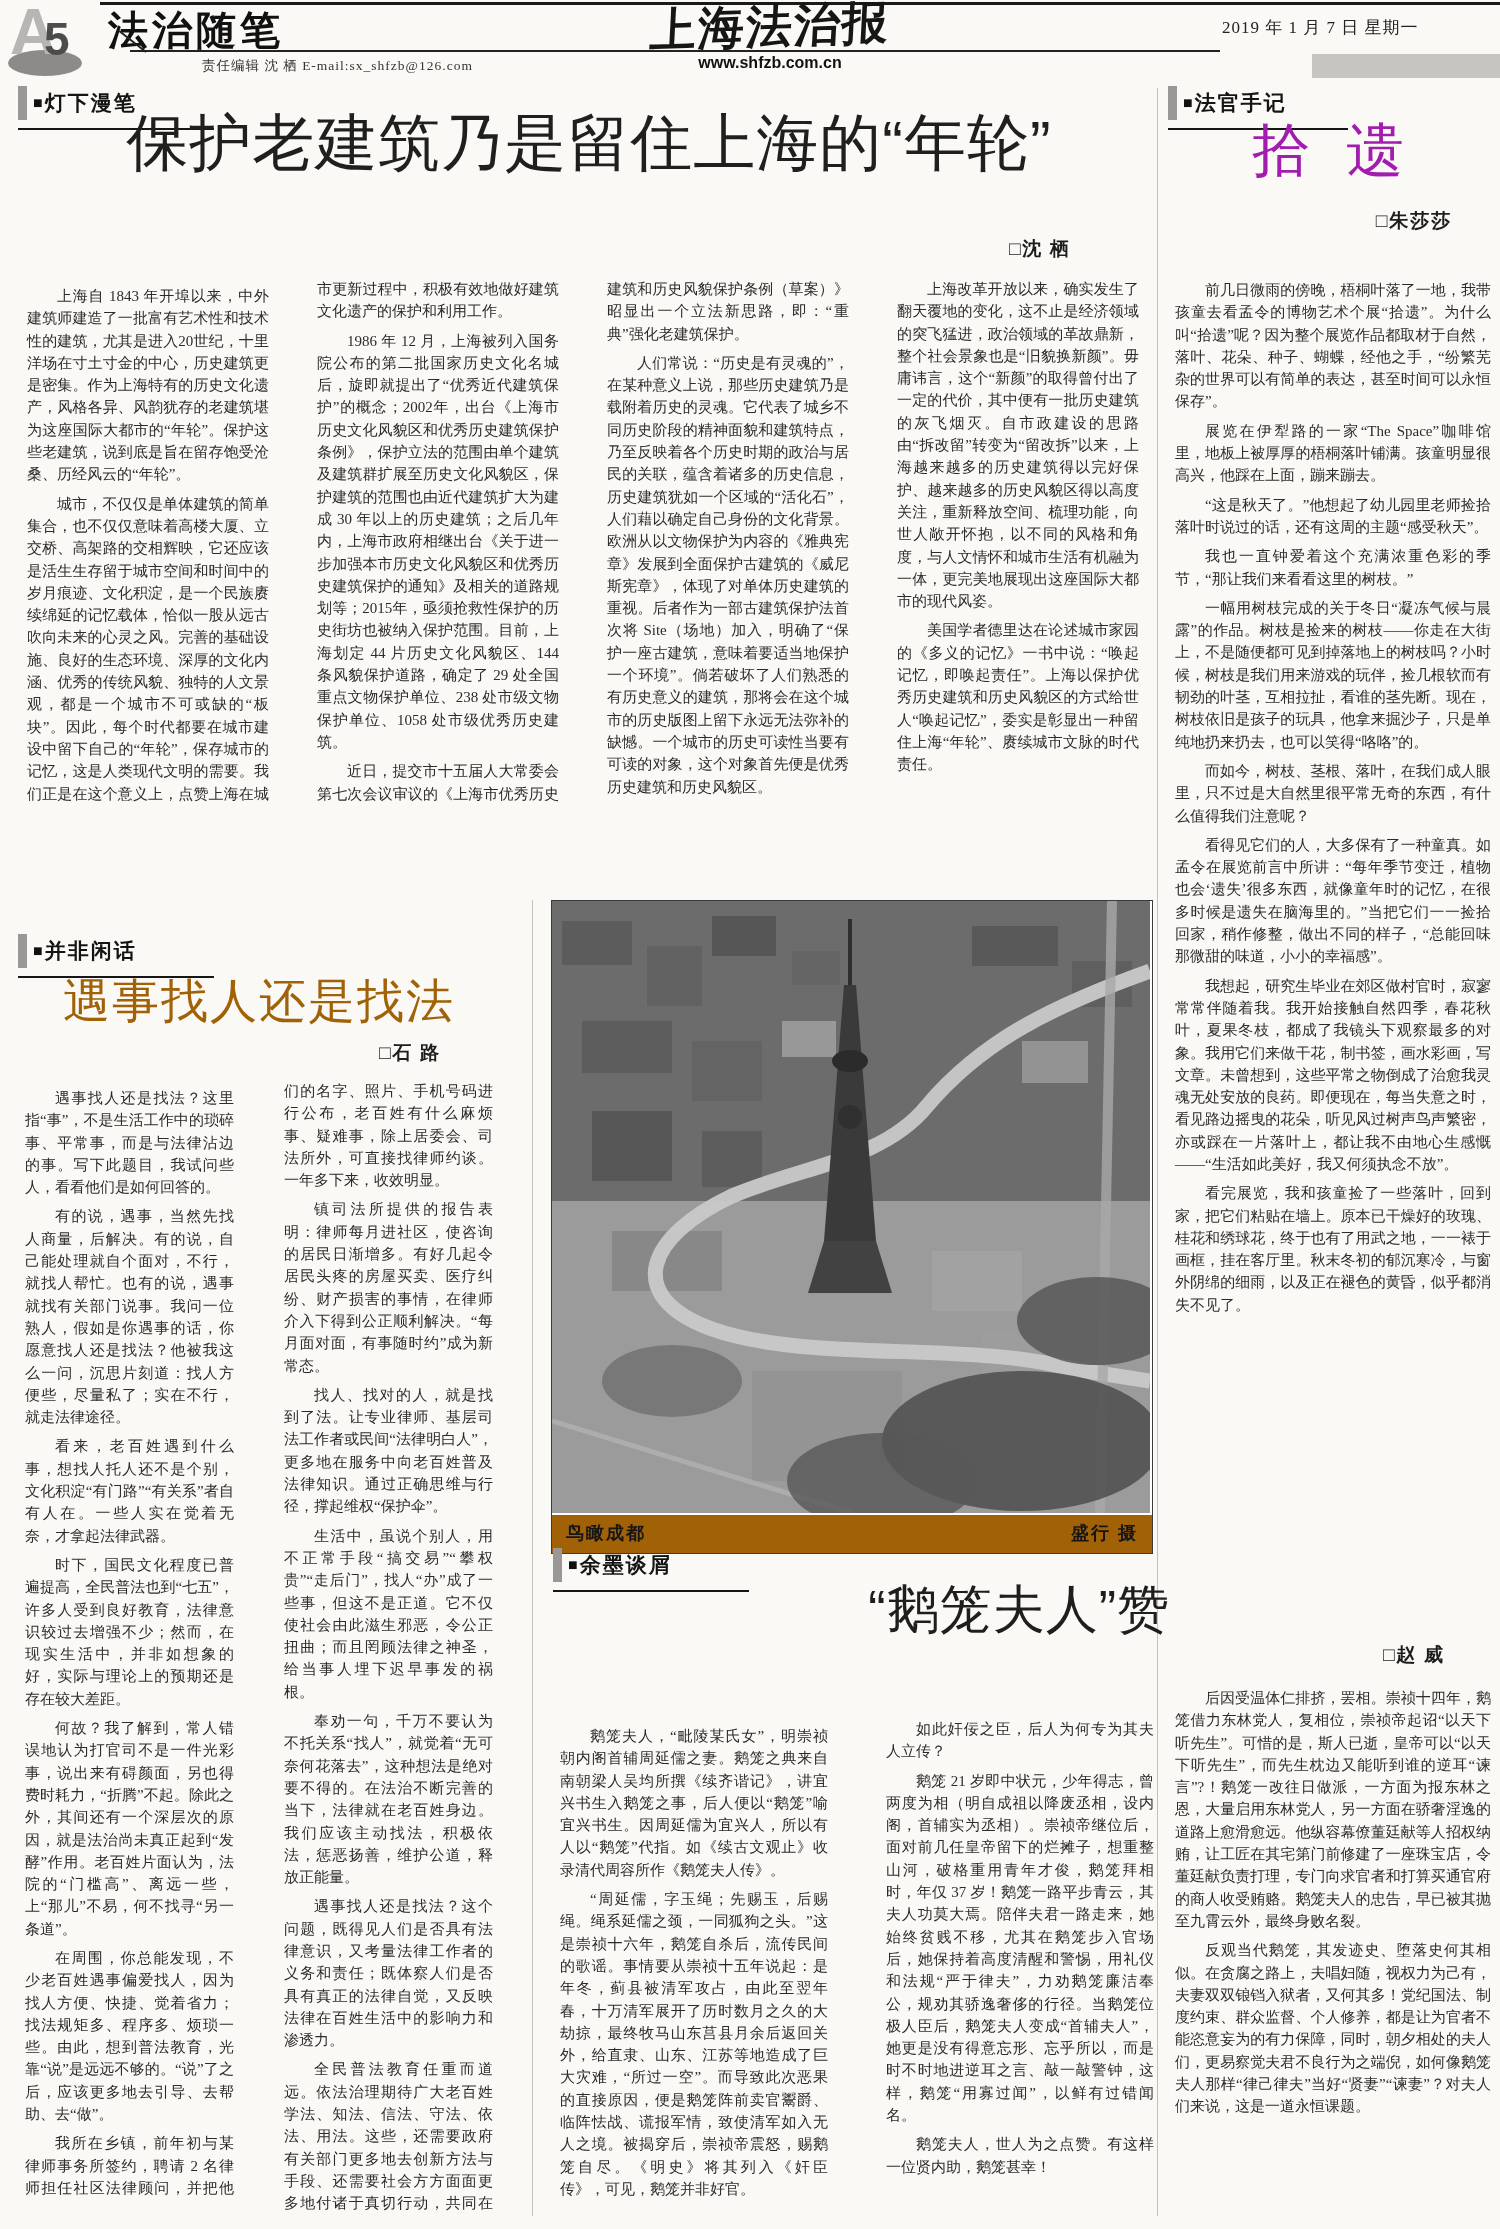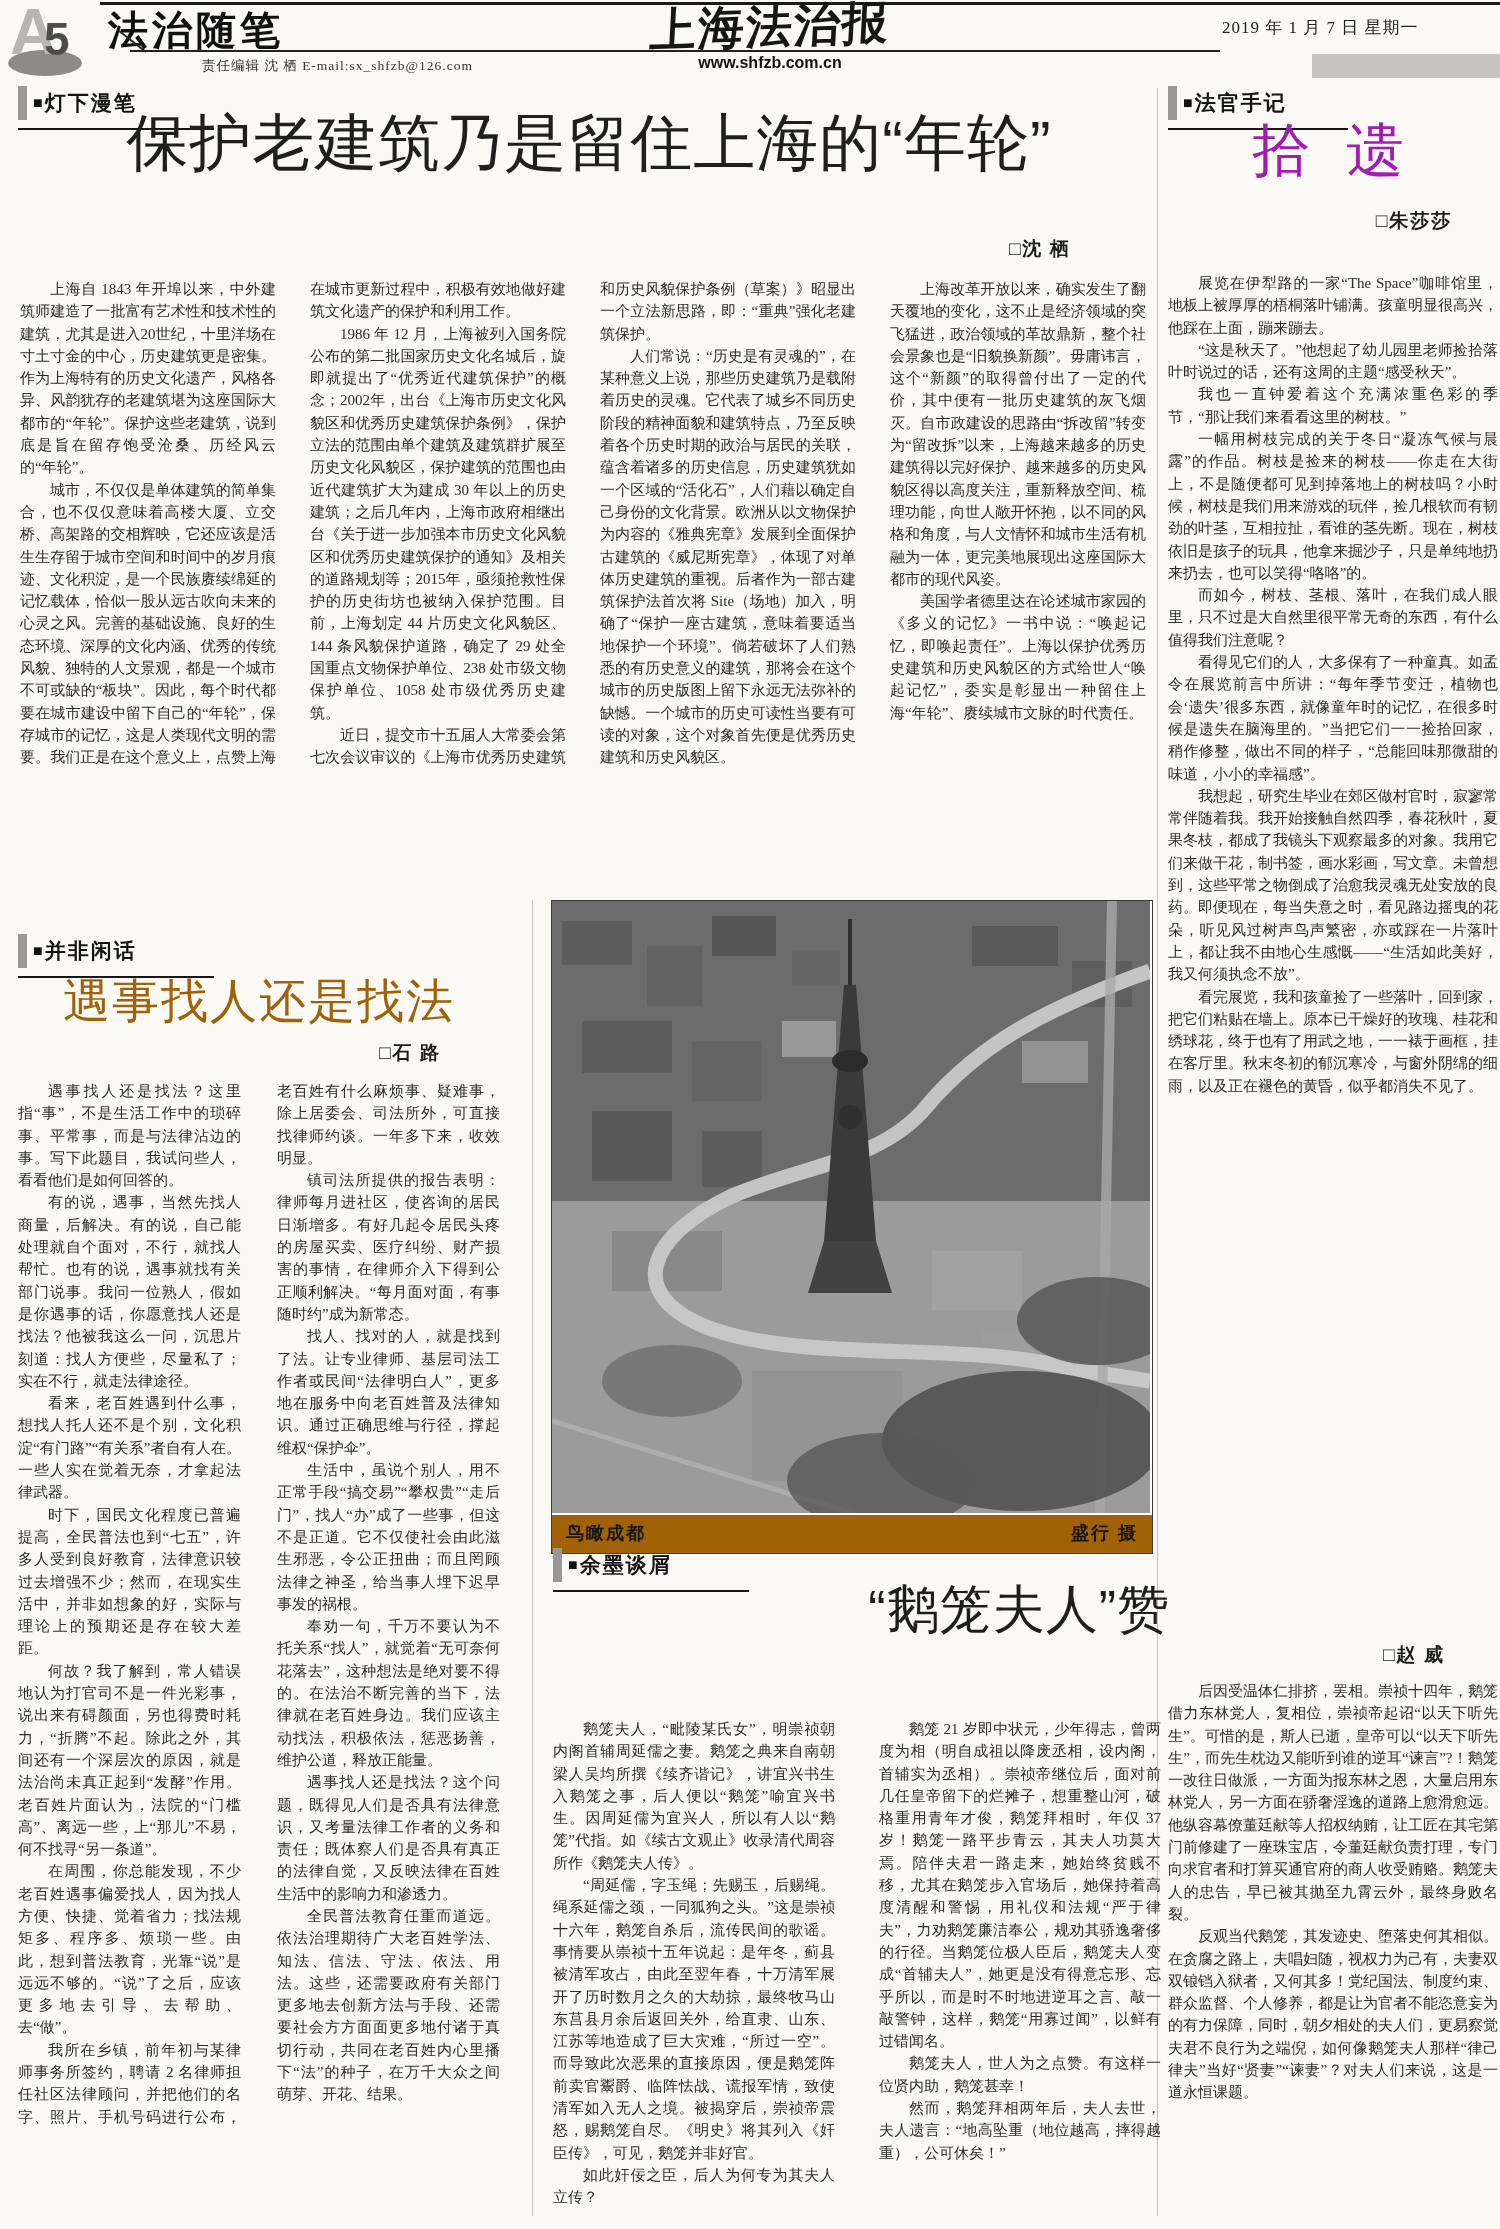--- a/index.html
+++ b/index.html
@@ -23,21 +23,21 @@
   .editor-strip{position:absolute;left:130px;top:50px;width:1090px;border-top:2px solid #222;}
   .editor-strip .diag{position:absolute;left:-18px;top:-1px;width:34px;height:2px;background:#222;transform:rotate(38deg);transform-origin:right center;}
   .editor-text{position:absolute;left:72px;top:6px;font:13.5px/16px "Liberation Serif",serif;color:#333;letter-spacing:1px;}
   .header-gray{position:absolute;left:1312px;top:54px;width:188px;height:24px;background:#c7c5c2;}
   
   .tag{position:absolute;height:34px;padding-bottom:8px;border-bottom:2px solid #161616;}
   .tag-bar{display:inline-block;width:9px;height:34px;background:#9a9896;vertical-align:middle;margin-right:6px;}
   .tag-sq{display:inline-block;font:16px/16px "Liberation Sans",sans-serif;color:#111;vertical-align:middle;margin-right:2px;}
   .tag-label{display:inline-block;font:bold 21px/24px "Liberation Sans",sans-serif;color:#141414;vertical-align:middle;letter-spacing:2px;}
   
-  .para{margin:0;text-indent:2em;}
+  .para{margin:7px;text-indent:2em;}
   .colbody{text-align:justify;font-size:15px;line-height:22.3px;color:#2b2b2b;overflow:hidden;}
   .byline{font:bold 19px/22px "Liberation Serif",serif;color:#1d1d1d;letter-spacing:2px;}
   
   .main-title{position:absolute;left:30px;top:108px;width:1118px;text-align:center;
     font:400 62px/70px "Liberation Sans",sans-serif;color:#1f1f1f;letter-spacing:1px;}
   .main-byline{position:absolute;left:940px;top:238px;width:200px;text-align:center;}
   .main-body{position:absolute;left:20px;top:278px;width:1126px;height:606px;column-count:4;column-gap:34px;}
   
   .left-title{position:absolute;left:18px;top:975px;width:482px;text-align:center;
     font:400 47px/52px "Liberation Sans",sans-serif;color:#a16207;letter-spacing:2px;}
@@ -185,20 +185,21 @@
       <p class="para">鹅笼夫人，世人为之点赞。有这样一位贤内助，鹅笼甚幸！</p>
       <p class="para">然而，鹅笼拜相两年后，夫人去世，夫人遗言：“地高坠重（地位越高，摔得越重），公可休矣！”</p>
     </div>
 
   <div class="tag" style="left:1168px;top:86px;position:absolute;min-width:180px;">
     <span class="tag-bar"></span><span class="tag-sq">■</span><span class="tag-label">法官手记</span>
   </div>
   <div class="right-title">拾  遗</div>
   <div class="right-byline byline">□朱莎莎</div>
   <div class="right-body colbody">
+      <p class="para">前几日微雨的傍晚，梧桐叶落了一地，我带孩童去看孟令的博物艺术个展“拾遗”。为什么叫“拾遗”呢？因为整个展览作品都取材于自然，落叶、花朵、种子、蝴蝶，经他之手，“纷繁芜杂的世界可以有简单的表达，甚至时间可以永恒保存”。</p>
       <p class="para">展览在伊犁路的一家“The Space”咖啡馆里，地板上被厚厚的梧桐落叶铺满。孩童明显很高兴，他踩在上面，蹦来蹦去。</p>
       <p class="para">“这是秋天了。”他想起了幼儿园里老师捡拾落叶时说过的话，还有这周的主题“感受秋天”。</p>
       <p class="para">我也一直钟爱着这个充满浓重色彩的季节，“那让我们来看看这里的树枝。”</p>
       <p class="para">一幅用树枝完成的关于冬日“凝冻气候与晨露”的作品。树枝是捡来的树枝——你走在大街上，不是随便都可见到掉落地上的树枝吗？小时候，树枝是我们用来游戏的玩伴，捡几根软而有韧劲的叶茎，互相拉扯，看谁的茎先断。现在，树枝依旧是孩子的玩具，他拿来掘沙子，只是单纯地扔来扔去，也可以笑得“咯咯”的。</p>
       <p class="para">而如今，树枝、茎根、落叶，在我们成人眼里，只不过是大自然里很平常无奇的东西，有什么值得我们注意呢？</p>
       <p class="para">看得见它们的人，大多保有了一种童真。如孟令在展览前言中所讲：“每年季节变迁，植物也会‘遗失’很多东西，就像童年时的记忆，在很多时候是遗失在脑海里的。”当把它们一一捡拾回家，稍作修整，做出不同的样子，“总能回味那微甜的味道，小小的幸福感”。</p>
       <p class="para">我想起，研究生毕业在郊区做村官时，寂寥常常伴随着我。我开始接触自然四季，春花秋叶，夏果冬枝，都成了我镜头下观察最多的对象。我用它们来做干花，制书签，画水彩画，写文章。未曾想到，这些平常之物倒成了治愈我灵魂无处安放的良药。即便现在，每当失意之时，看见路边摇曳的花朵，听见风过树声鸟声繁密，亦或踩在一片落叶上，都让我不由地心生感慨——“生活如此美好，我又何须执念不放”。</p>
       <p class="para">看完展览，我和孩童捡了一些落叶，回到家，把它们粘贴在墙上。原本已干燥好的玫瑰、桂花和绣球花，终于也有了用武之地，一一裱于画框，挂在客厅里。秋末冬初的郁沉寒冷，与窗外阴绵的细雨，以及正在褪色的黄昏，似乎都消失不见了。</p>
     </div>
 

